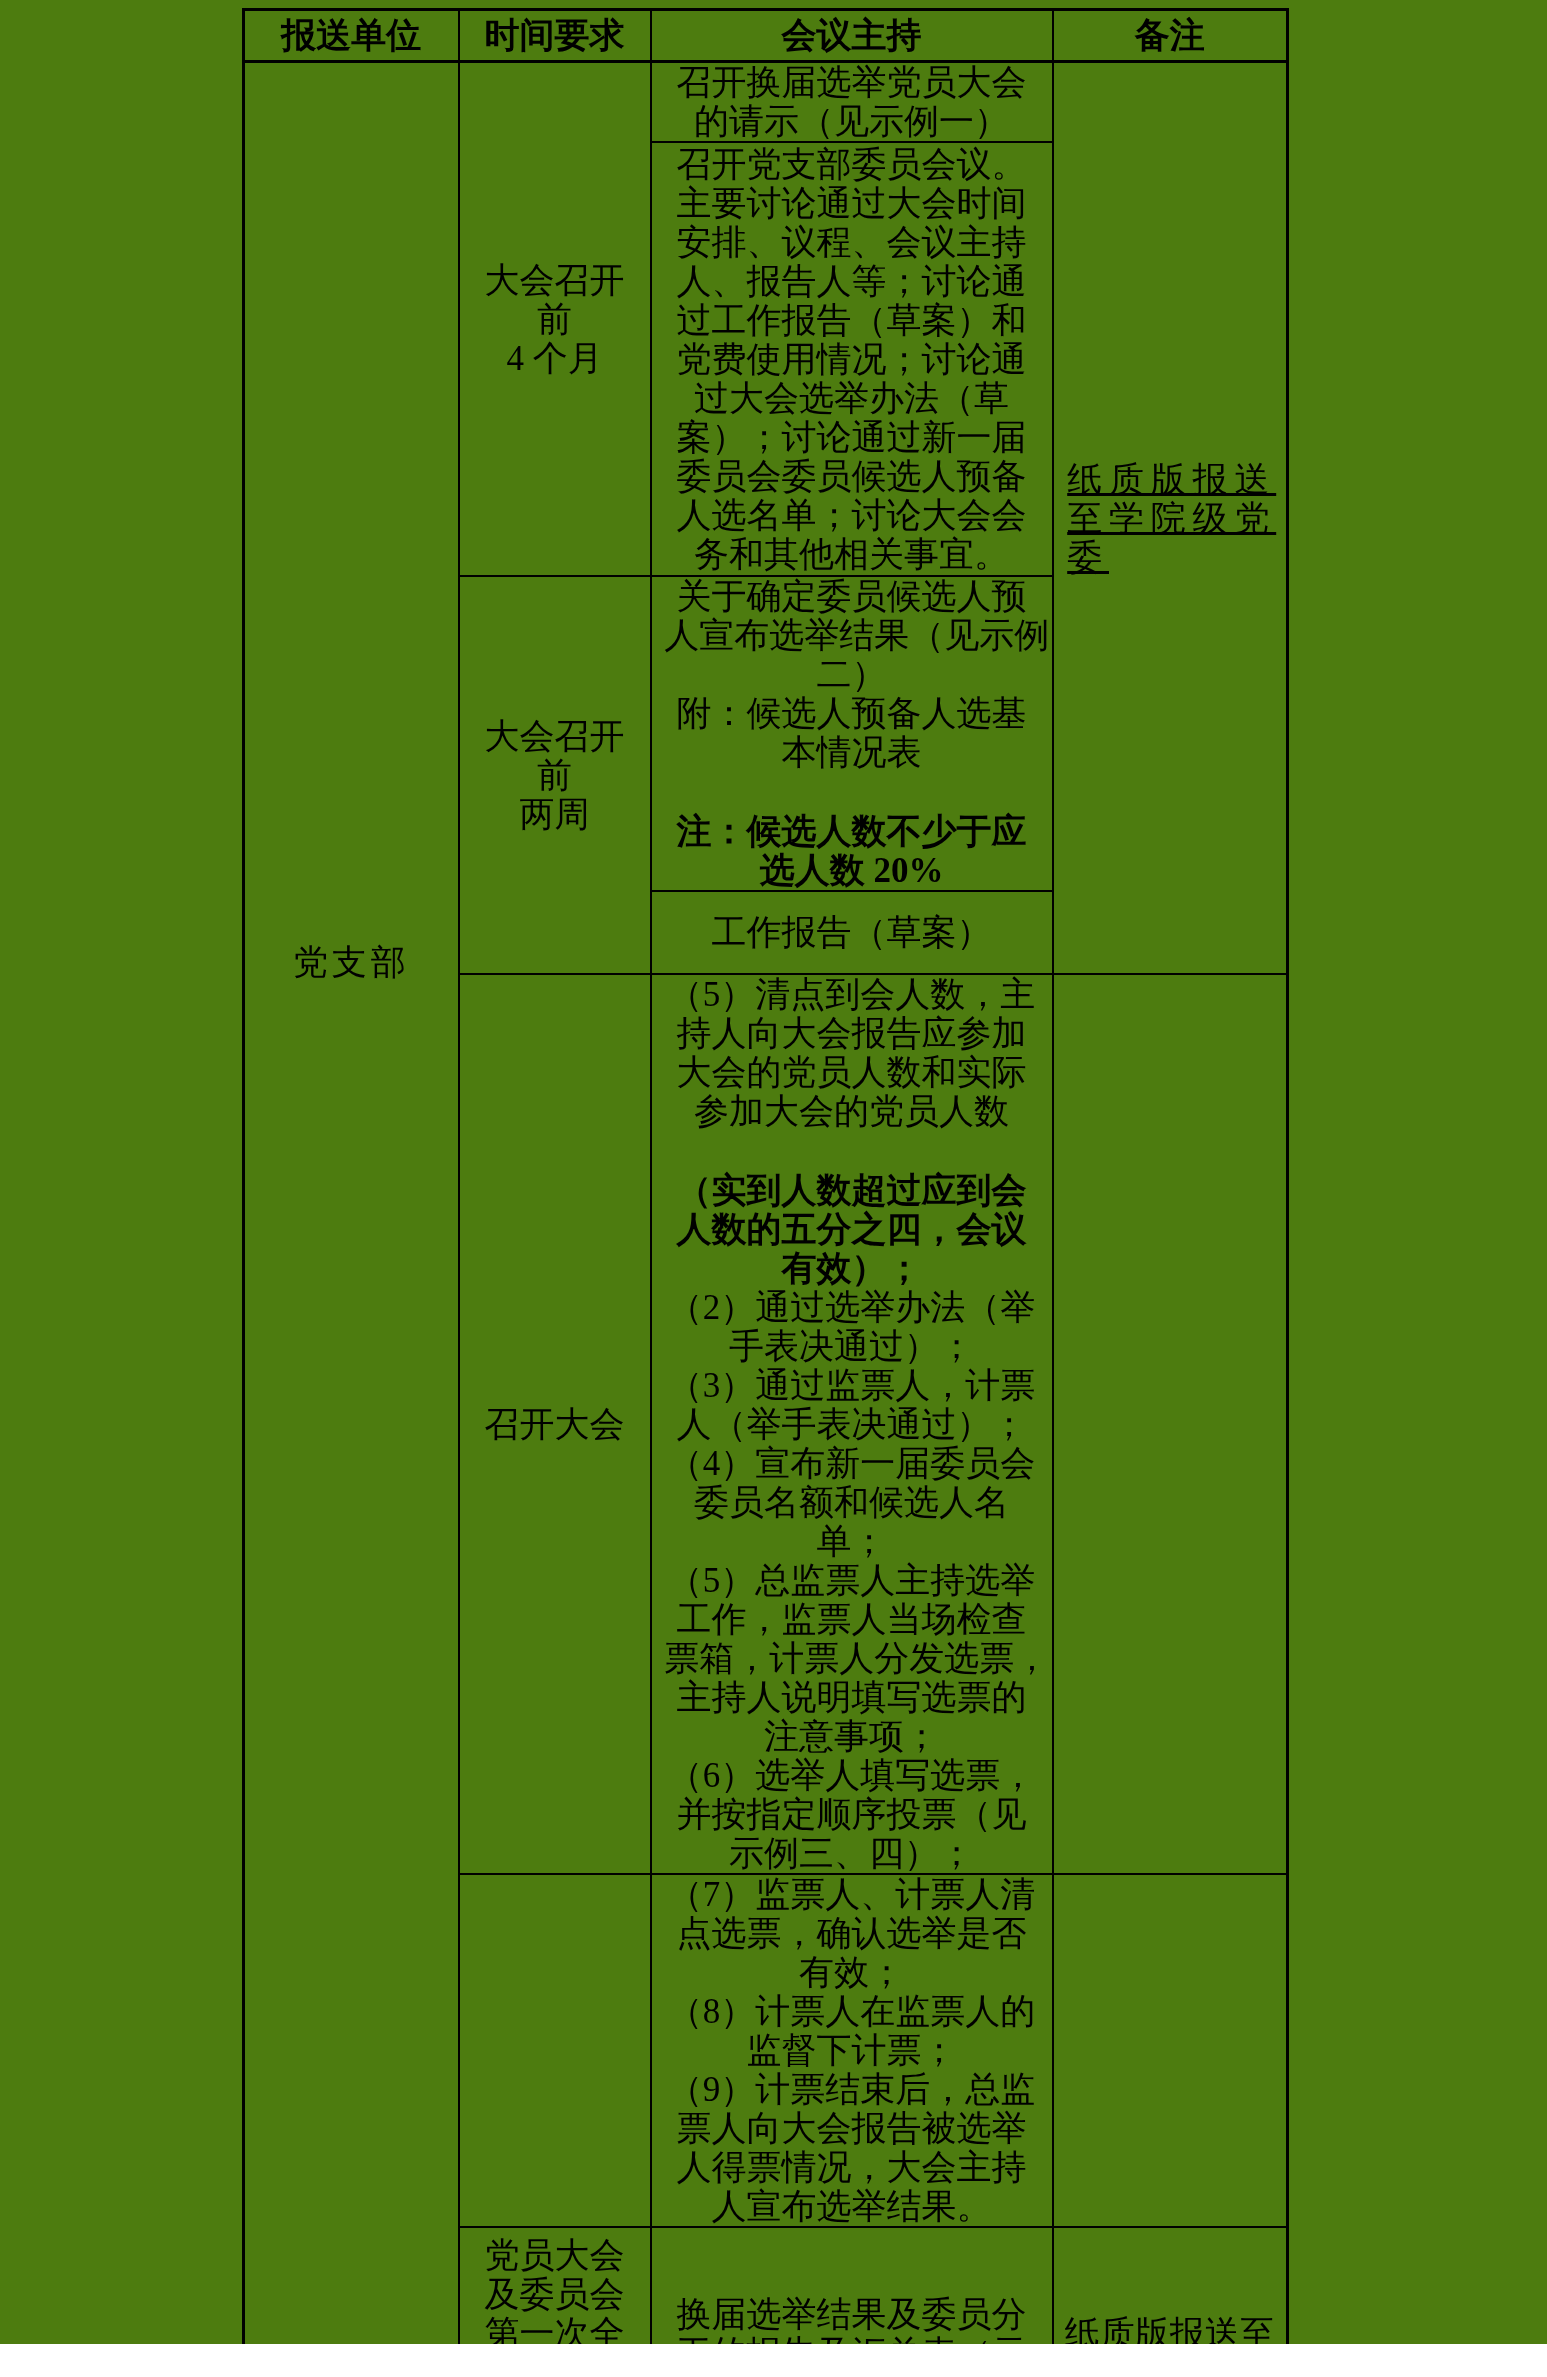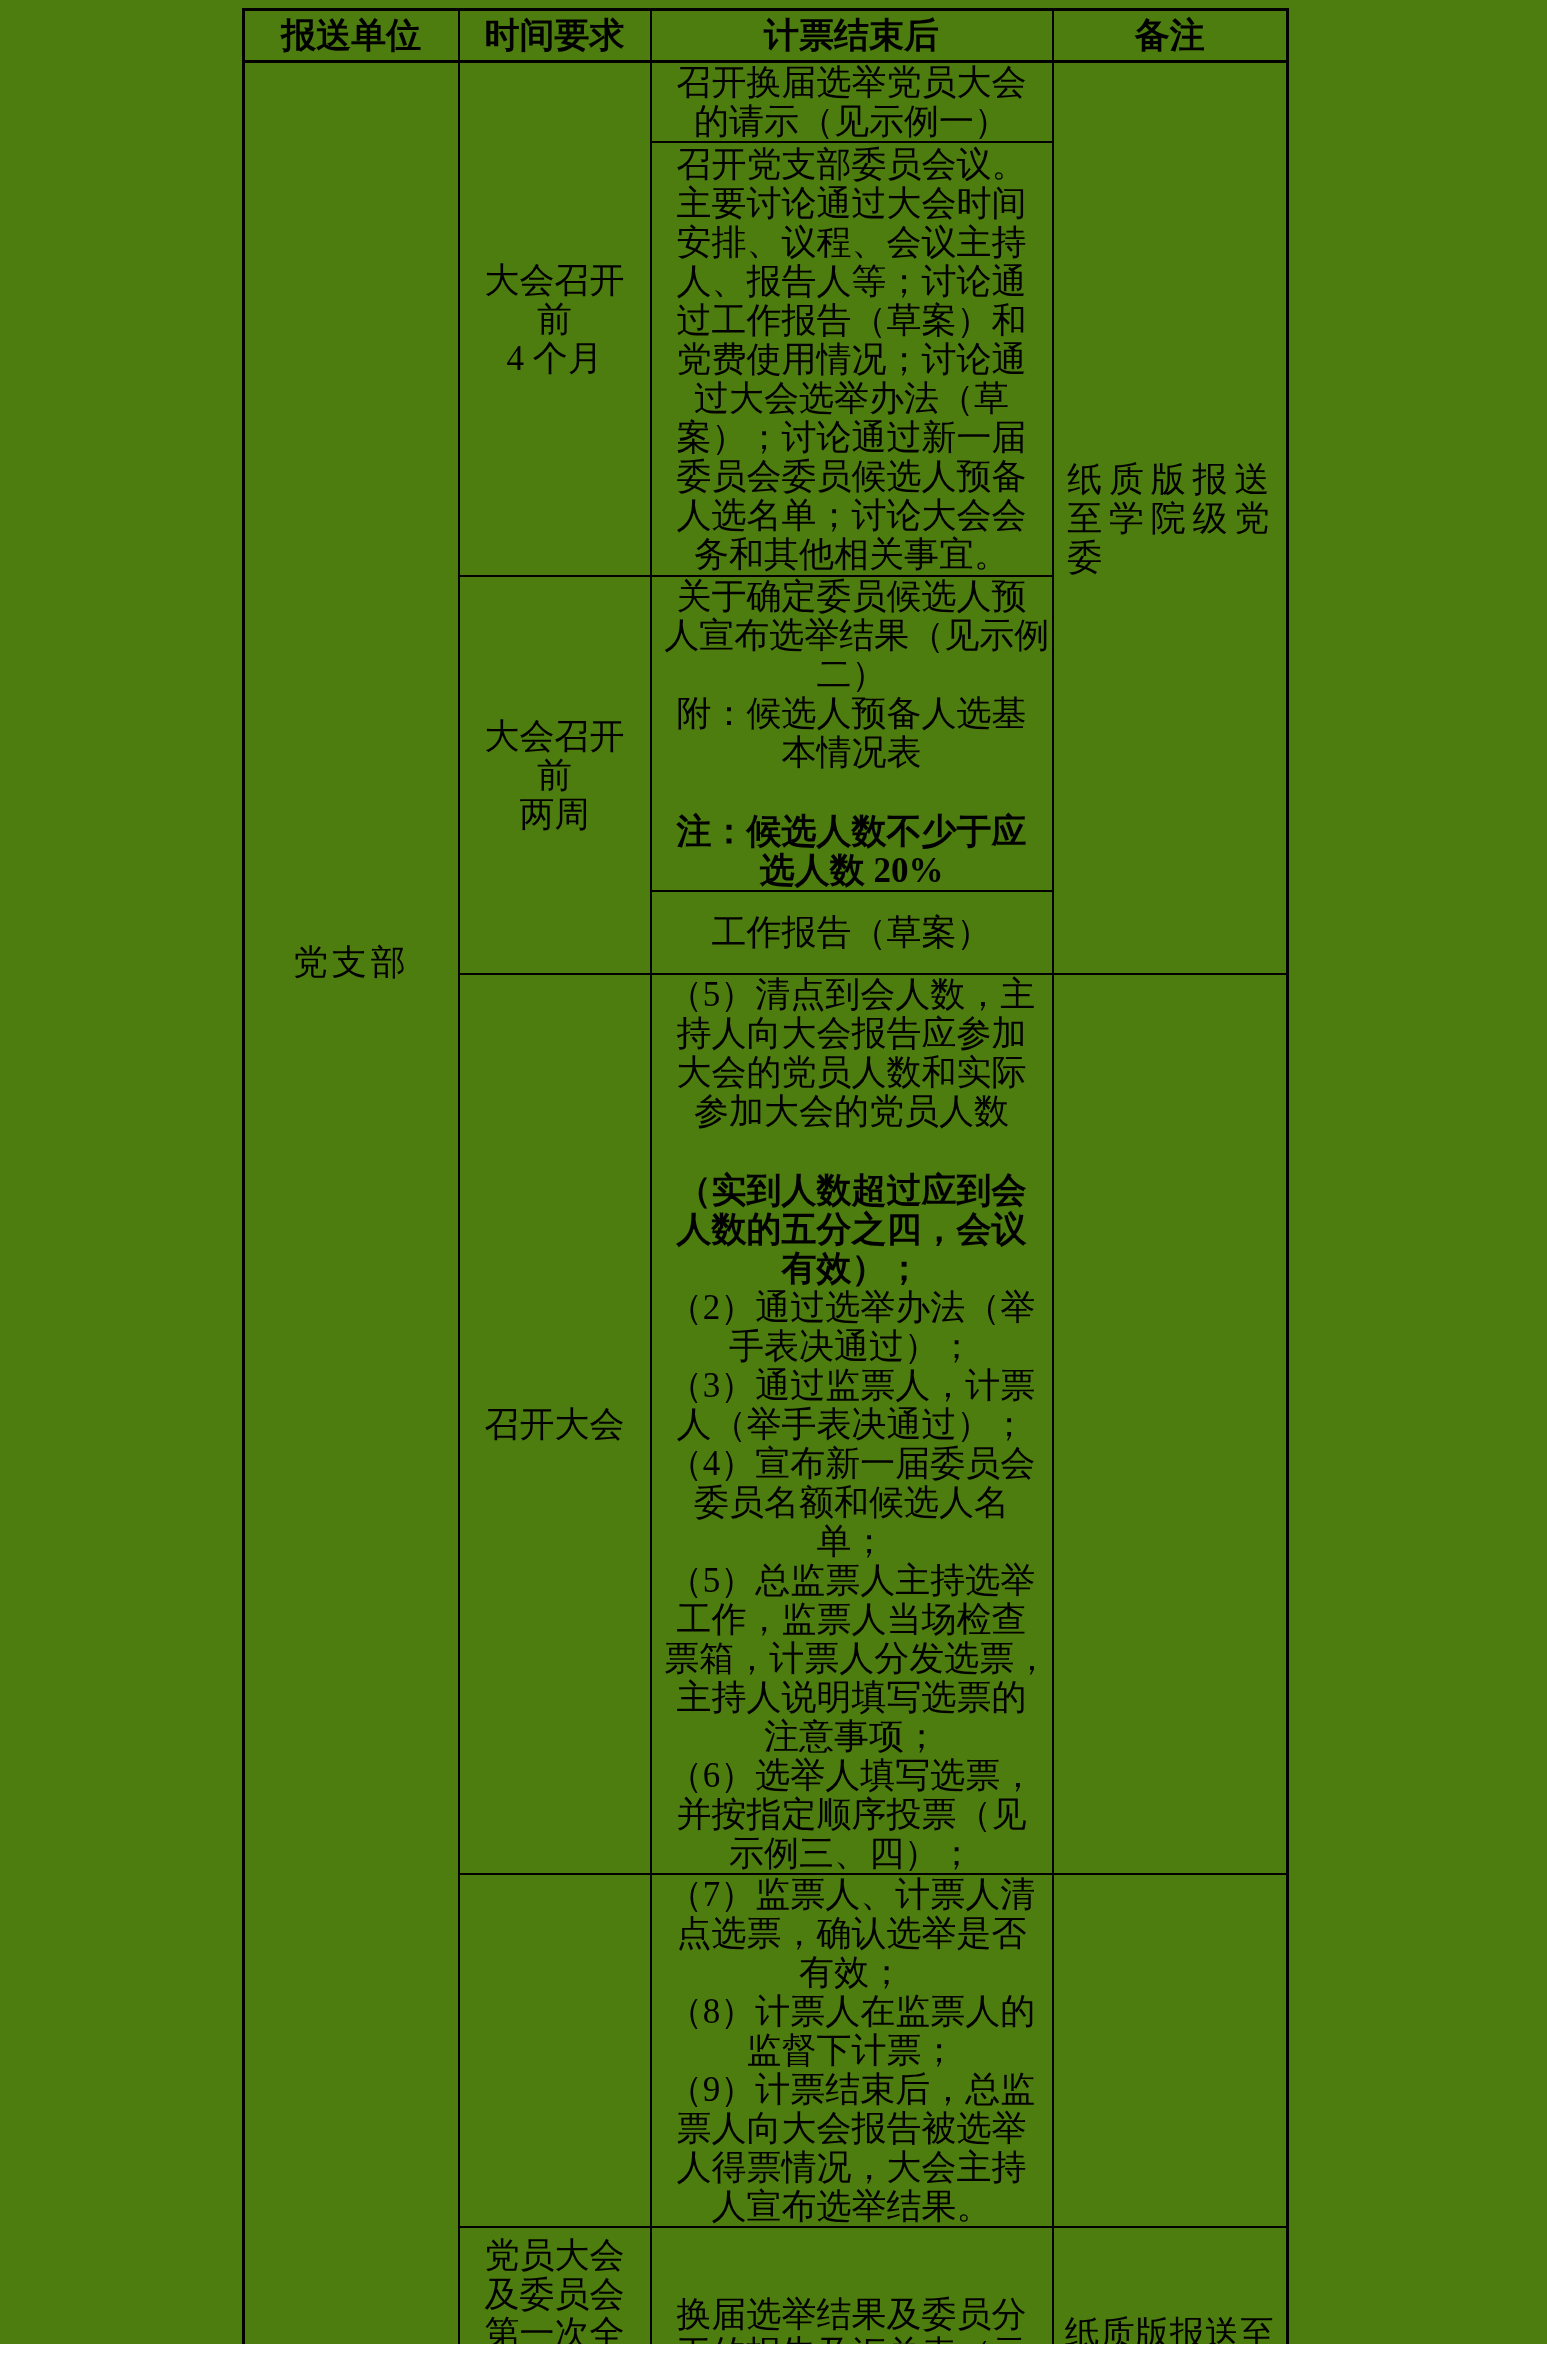--- a/index.html
+++ b/index.html
@@ -67,20 +67,21 @@
     padding:0 12.7px;
   }
   .seg{white-space:pre;}
   .seg.bold{font-weight:bold;margin-top:40px;}
   td.remark-top-cell{
     padding:0 13.7px;
     white-space:pre;
     letter-spacing:6.8px;
     text-align:left;
     vertical-align:middle;
+    text-decoration:underline;
   }
   td.remark-bottom-cell{
     padding:0 3.9px;
     white-space:pre;
     text-align:center;
     vertical-align:middle;
   }
   td.empty-cell{padding:0;}
 </style>
 </head>
@@ -91,21 +92,21 @@
     <colgroup>
       <col class="c1">
         <col class="c2">
         <col class="c3">
         <col class="c4">
     </colgroup>
     <tbody>
       <tr>
         <th>报送单位</th>
         <th>时间要求</th>
-        <th>计票结束后</th>
+        <th>会议主持</th>
         <th>备注</th>
       </tr>
 
       <tr class="rA">
         <td class="unit-cell" rowspan="7">
           <div class="unit-inner">党支部</div>
         </td>
         <td class="time-cell" rowspan="2">大会召开
 前
 4 个月</td>

